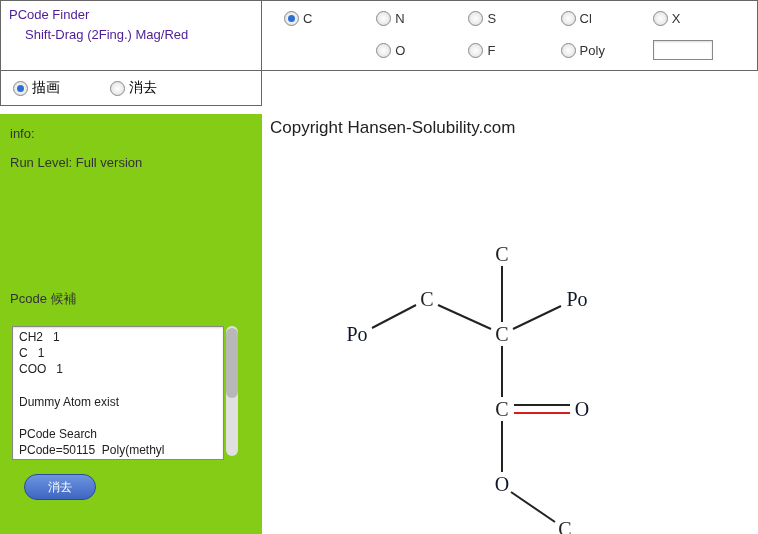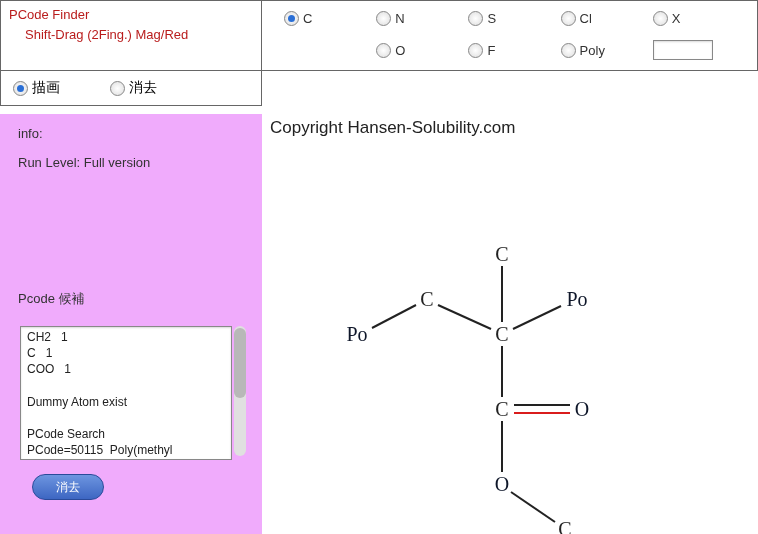--- a/index.html
+++ b/index.html
@@ -12,21 +12,21 @@
     overflow: hidden;
   }
   .top-row {
     display: flex;
     width: 100%;
   }
   .top-left {
     width: 262px;
     border: 1px solid #666;
     padding: 4px 8px;
-    color: #b91c1c;
+    color: #4c1d95;
     line-height: 1.5;
   }
   .top-left .ti1 { }
   .top-left .ti2, .top-left .ti3 { padding-left: 16px; }
   .top-right {
     flex: 1;
     border: 1px solid #666;
     border-left: none;
     padding: 10px 12px 10px 22px;
   }
@@ -70,23 +70,23 @@
     border: 1px solid #666;
     border-top: none;
     padding: 8px 12px;
     display: flex;
     gap: 50px;
     align-items: flex-end;
     font-size: 14px;
   }
   .left-panel {
     width: 262px;
-    background: #f0abfc;
+    background: #84cc16;
     height: 420px;
-    padding: 12px 12px 0 18px;
+    padding: 12px 12px 0 10px;
     color: #333;
   }
   .info-label, .runlevel { margin-bottom: 14px; }
   .pcode-label { margin-top: 120px; margin-bottom: 18px; }
   .result-wrap {
     position: relative;
     width: 226px;
     margin-left: 2px;
   }
   .result-box {

